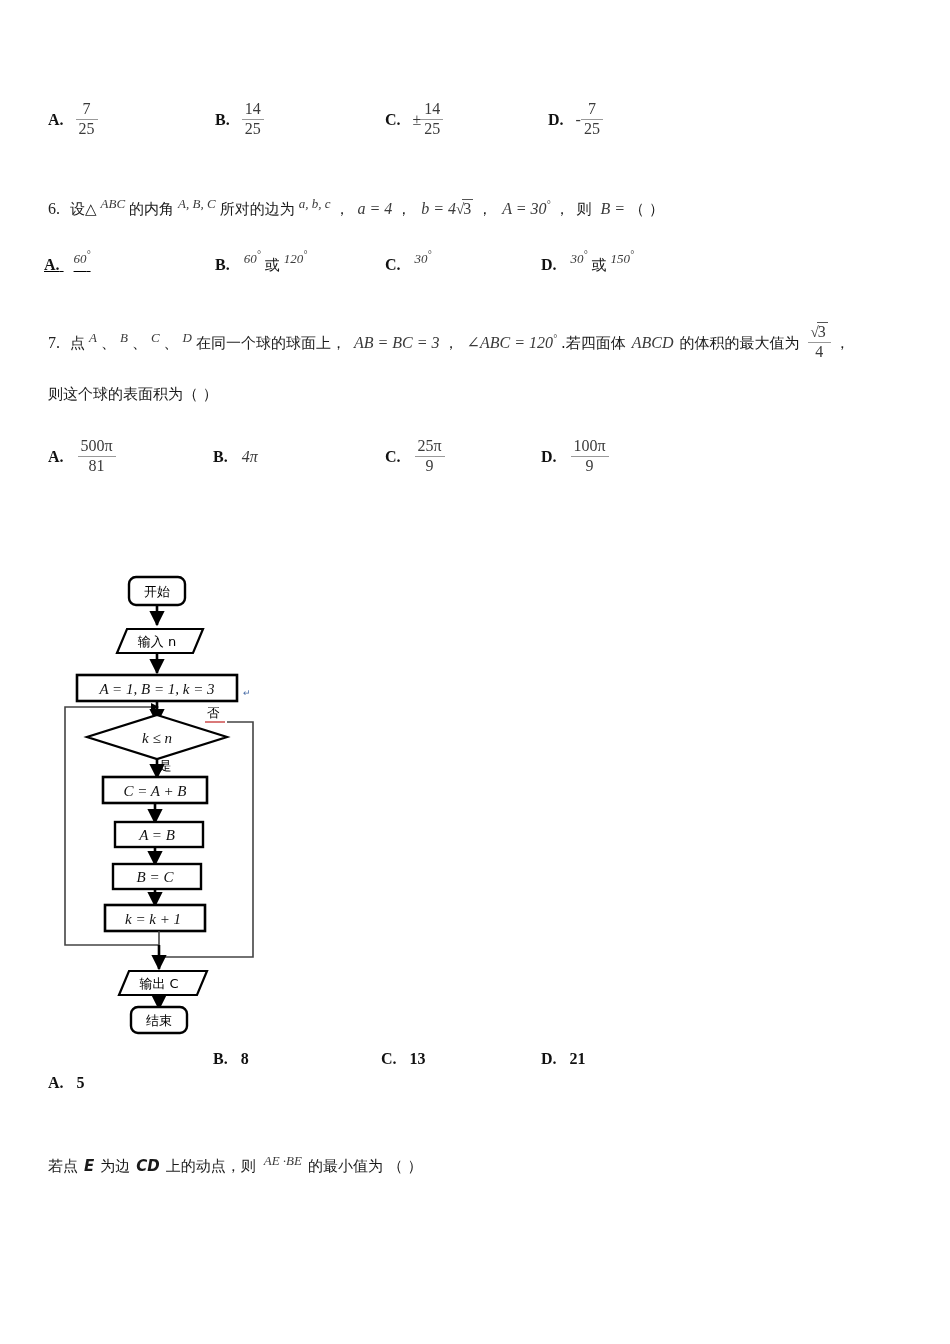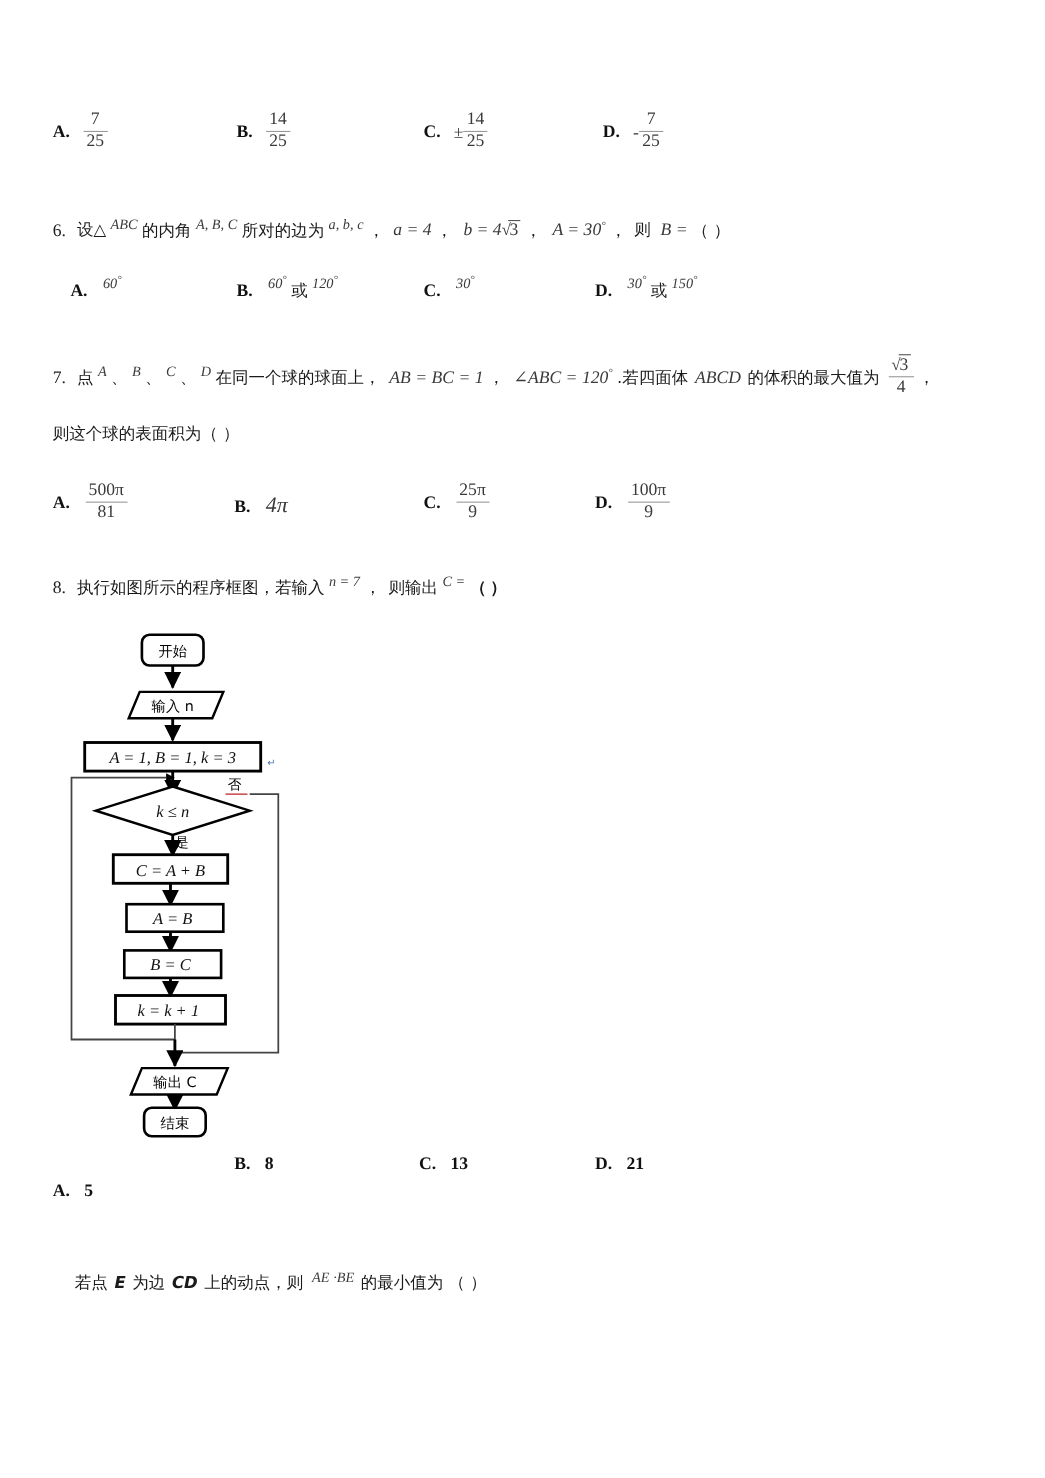--- a/index.html
+++ b/index.html
@@ -166,21 +166,21 @@
     <span class="cn">，</span>
     <span class="math" style="margin-left:6px;"><span>b = 4</span><span class="sqrt"><span class="radical">√</span><span class="radicand">3</span></span></span>
     <span class="cn">，</span>
     <span class="math deg" style="margin-left:6px;text-align:center;">A = 30</span>
     <span class="cn">，</span>
     <span class="cn" style="margin-left:3px;">则</span>
     <span class="math" style="margin-left:5px;">B =</span>
     <span class="cn">（ ）</span>
   </div>
 
-  <div class="row" style="left:64px; top:249px;">
+  <div class="row" style="left:44px; top:249px;text-decoration:underline;">
     <span class="opt-letter">A.</span>
     <span class="math deg sup" style="margin-left:10px;">60</span>
   </div>
   <div class="row" style="left:215px; top:249px;">
     <span class="opt-letter">B.</span>
     <span class="math deg sup" style="margin-left:10px;">60</span>
     <span class="cn">或</span>
     <span class="math deg sup">120</span>
   </div>
   <div class="row" style="left:385px; top:249px;">
@@ -198,58 +198,49 @@
     <span class="qnum">7.</span>
     <span class="cn" style="margin-left:6px;">点</span>
     <span class="math sup">A</span>
     <span class="cn">、</span>
     <span class="math sup">B</span>
     <span class="cn">、</span>
     <span class="math sup">C</span>
     <span class="cn">、</span>
     <span class="math sup">D</span>
     <span class="cn">在同一个球的球面上，</span>
-    <span class="math" style="margin-left:4px;">AB = BC = 1</span>
+    <span class="math" style="margin-left:4px;">AB = BC = 3</span>
     <span class="cn">，</span>
     <span class="math deg" style="margin-left:4px;">∠ABC = 120</span>
     <span class="cn">.若四面体</span>
     <span class="math" style="margin-left:2px;">ABCD</span>
     <span class="cn" style="margin-left:2px;">的体积的最大值为</span>
     <span class="math" style="margin-left:4px;"><span class="frac"><span class="num"><span class="sqrt"><span class="radical">√</span><span class="radicand">3</span></span></span><span class="den">4</span></span></span>
     <span class="cn">，</span>
   </div>
 
   <div class="row cn" style="left:48px; top:385px;">则这个球的表面积为（  ）</div>
 
   <div class="row" style="left:48px; top:440px;">
     <span class="opt-letter">A.</span>
     <span class="math" style="margin-left:10px;"><span class="frac"><span class="num">500π</span><span class="den">81</span></span></span>
   </div>
   <div class="row" style="left:213px; top:448px;">
     <span class="opt-letter">B.</span>
-    <span class="math" style="margin-left:10px; font-size:20px;">4π</span>
+    <span class="math" style="margin-left:10px; font-size:16px;">4π</span>
   </div>
   <div class="row" style="left:385px; top:440px;">
     <span class="opt-letter">C.</span>
     <span class="math" style="margin-left:10px;"><span class="frac"><span class="num">25π</span><span class="den">9</span></span></span>
   </div>
   <div class="row" style="left:541px; top:440px;">
     <span class="opt-letter">D.</span>
     <span class="math" style="margin-left:10px;"><span class="frac"><span class="num">100π</span><span class="den">9</span></span></span>
   </div>
 
-  <div class="row" style="left:48px; top:521px;">
-    <span class="qnum">8.</span>
-    <span class="cn" style="margin-left:6px;">执行如图所示的程序框图，若输入</span>
-    <span class="math sup">n = 7</span>
-    <span class="cn">，</span>
-    <span class="cn" style="margin-left:3px;">则输出</span>
-    <span class="math sup">C =</span>
-    <span class="cn" style="font-weight:bold; font-family:'Liberation Serif',serif;">（  ）</span>
-  </div>
 
   <div id="flowchart">
     <svg width="260" height="470" viewBox="0 0 260 470" xmlns="http://www.w3.org/2000/svg">
       <defs>
         <marker id="arrow" markerWidth="9" markerHeight="9" refX="5.5" refY="3" orient="auto">
           <path d="M0,0 L6,3 L0,6 z" fill="#000"></path>
         </marker>
       </defs>
 
       <g>
@@ -337,21 +328,21 @@
     <span class="opt-letter">C.</span>
     <span class="opt-letter" style="margin-left:9px;">13</span>
   </div>
   <div class="row" style="left:541px; top:1050px;">
     <span class="opt-letter">D.</span>
     <span class="opt-letter" style="margin-left:9px;">21</span>
   </div>
 
 
   <div class="row" style="left:48px; top:1153px;">
-    <span class="cn" style="font-weight:500;margin-left:20px;">若点</span>
+    <span class="cn" style="font-weight:500;">若点</span>
     <span class="cn" style="font-weight:bold; font-style:italic; margin:0 2px;">E</span>
     <span class="cn">为边</span>
     <span class="cn" style="font-weight:bold; font-style:italic; margin:0 2px;">CD</span>
     <span class="cn">上的动点，则</span>
     <span class="math sup" style="margin-left:4px;font-style:italic;">AE ·BE</span>
     <span class="cn" style="margin-left:2px;">的最小值为 （  ）</span>
   </div>
 
 </div>
 

